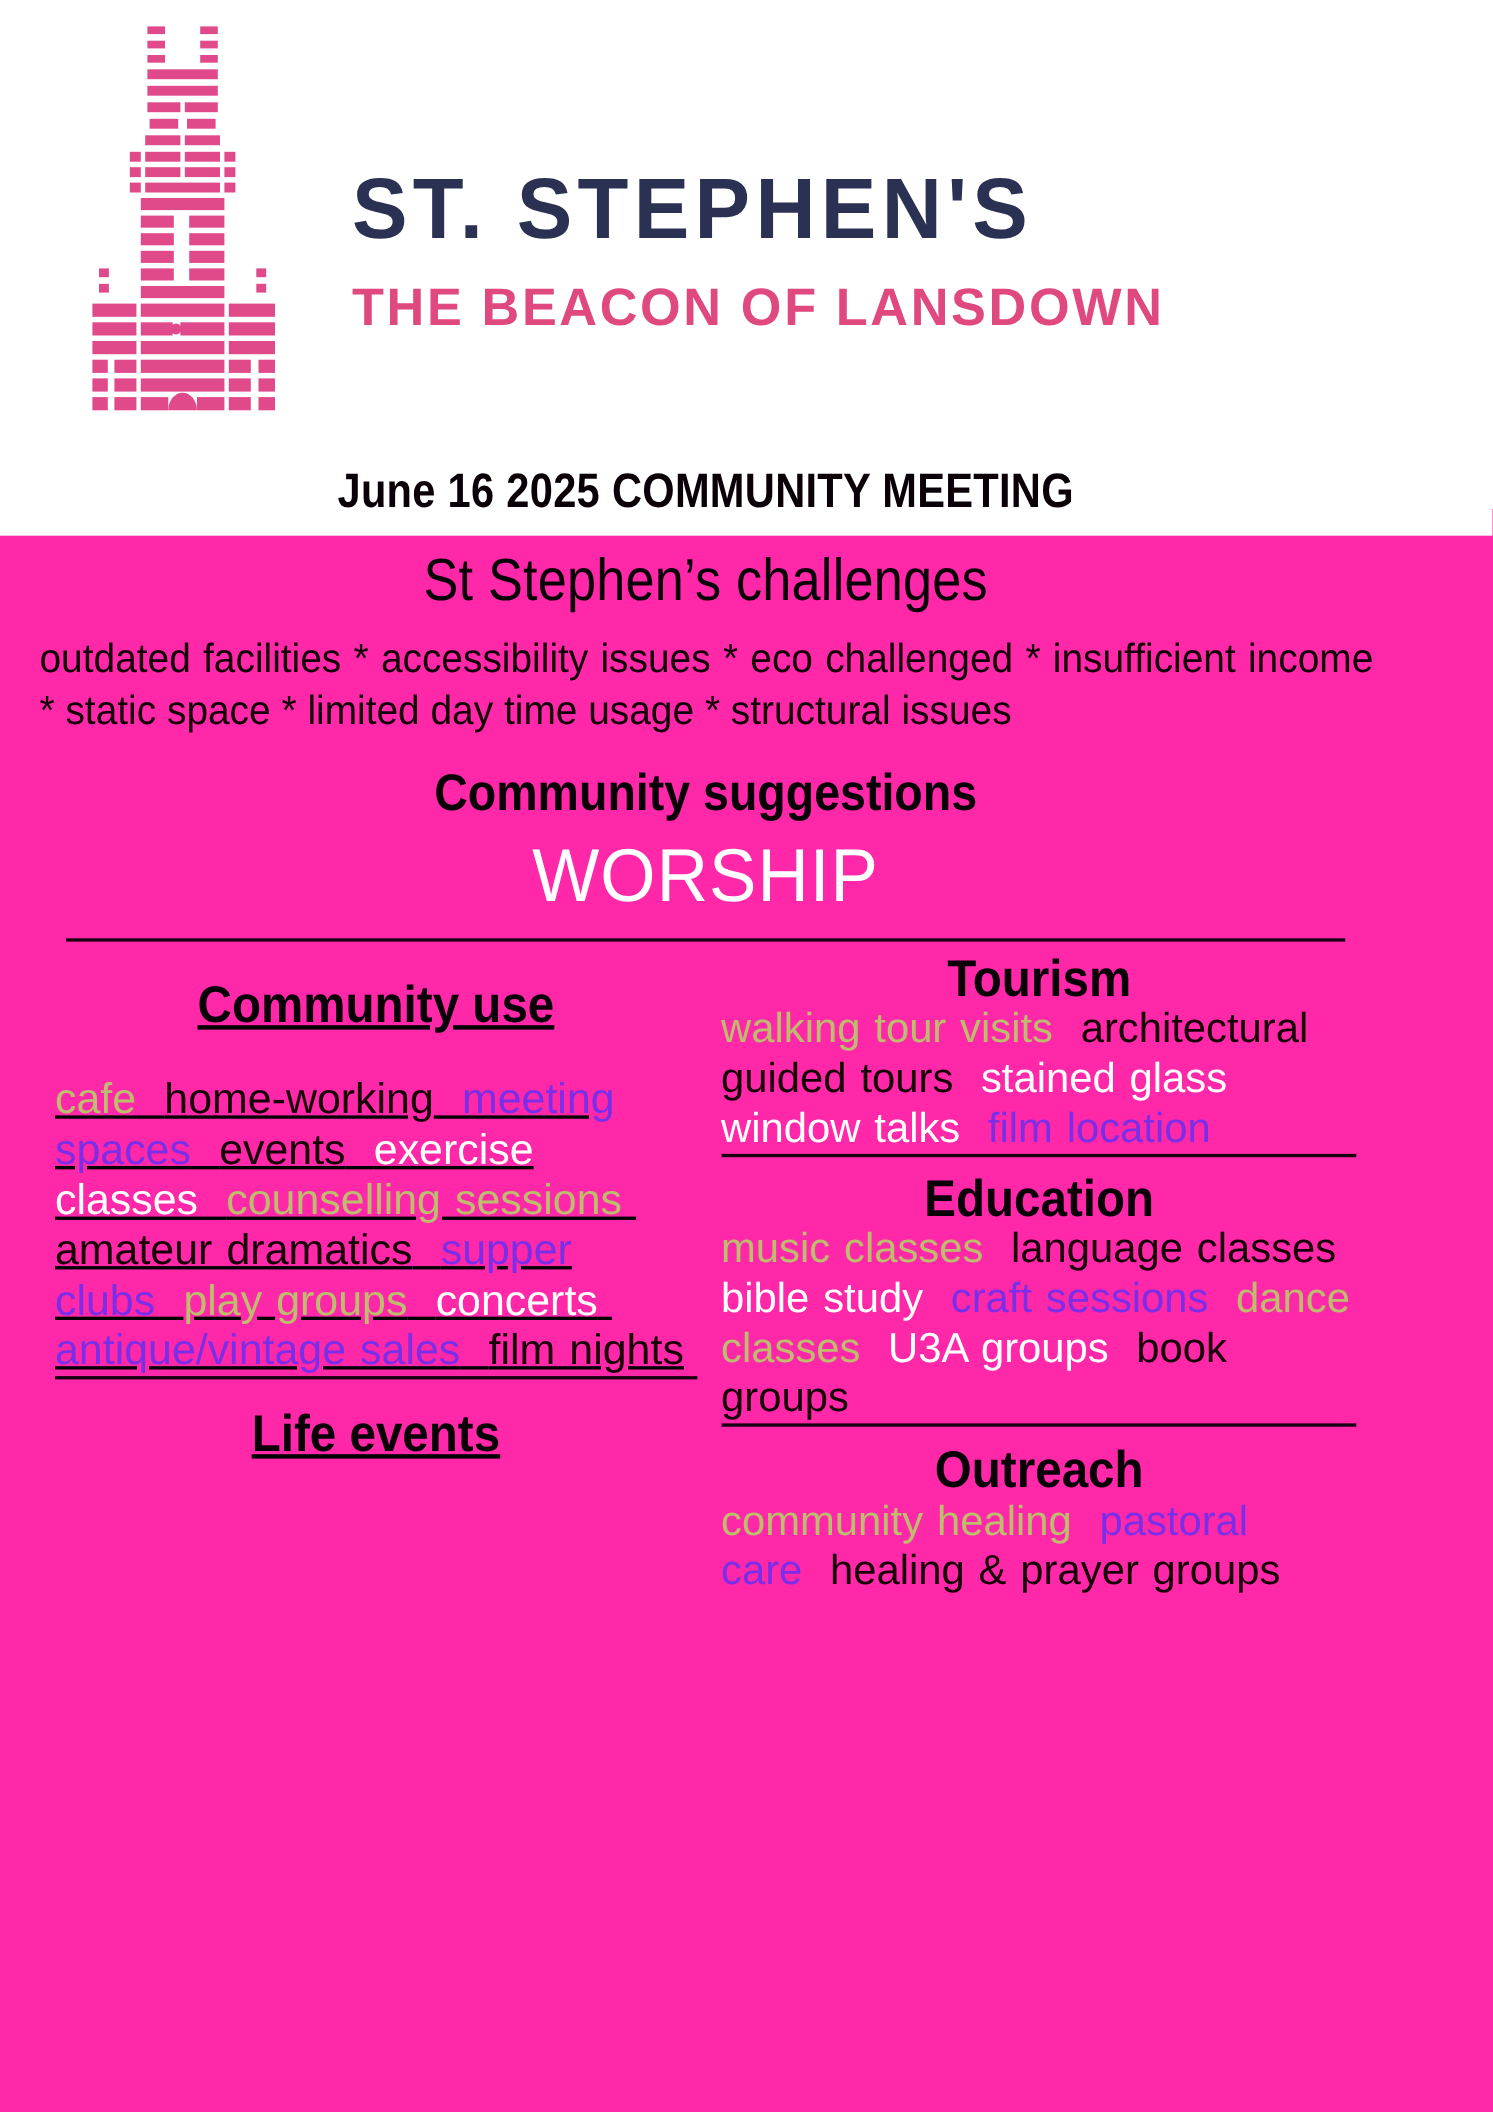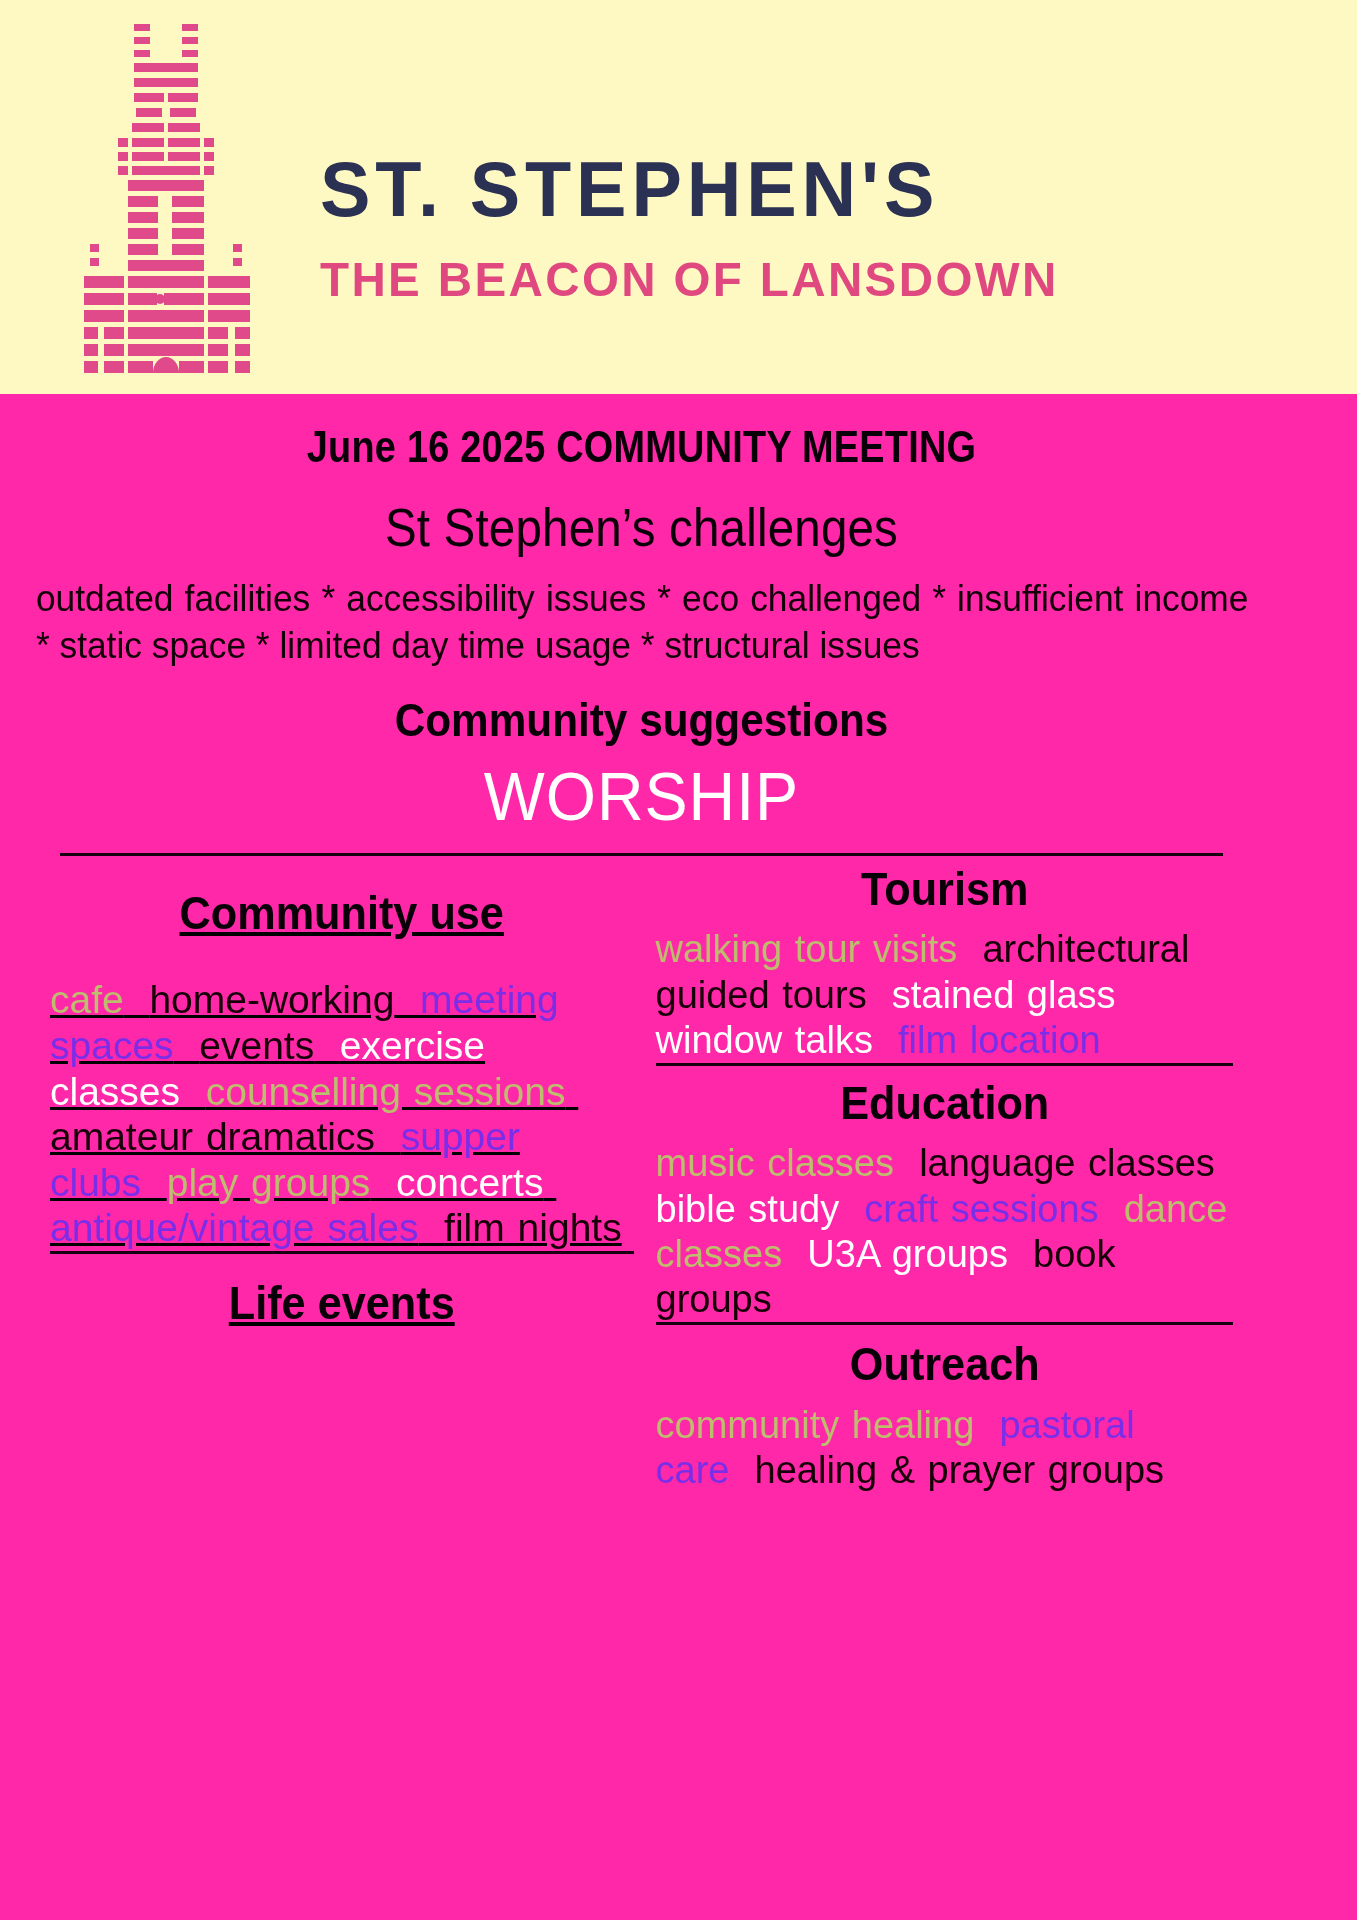--- a/index.html
+++ b/index.html
@@ -6,22 +6,22 @@
   body{
     width:1357px;height:1920px;
     background:#ff28a8;
     font-family:"Liberation Sans", sans-serif;
     overflow:hidden;
     position:relative;
   }
 
   
   #header{
-    position:absolute;left:0;top:0;width:1357px;height:394px;
-    background:#fef9c3;
+    position:absolute;left:0;top:0;width:1357px;height:487px;
+    background:#ffffff;
     overflow:hidden;
   }
   #logo-mark{
     position:absolute;left:78px;top:18px;width:178px;height:360px;
   }
   #logo-mark svg{display:block;}
 
   #wordmark{
     position:absolute;left:320px;top:150px;width:1010px;
   }
@@ -141,21 +141,21 @@
   .w-olive { color:#bdbd6e; }
   .w-blue  { color:#7a2ee8; }
   .w-white { color:#ffffff; }
   .w-black { color:#170008; }
 
   .sep-left{ margin:26px 36px 0 22px; }
   .sep-right{ margin:16px 0 0 14px; }
 
   .mt-head{ margin-top:24px; }
   .mt-words{ margin-top:40px; }
-  .mt-words-sm{ margin-top:14px; }
+  .mt-words-sm{ }
 </style>
 </head>
 <body>
 
 <div id="header">
 
   <div id="logo-mark">
     <svg width="178" height="360" viewBox="0 0 178 360" xmlns="http://www.w3.org/2000/svg">
       <g fill="#e04a8a">
 

